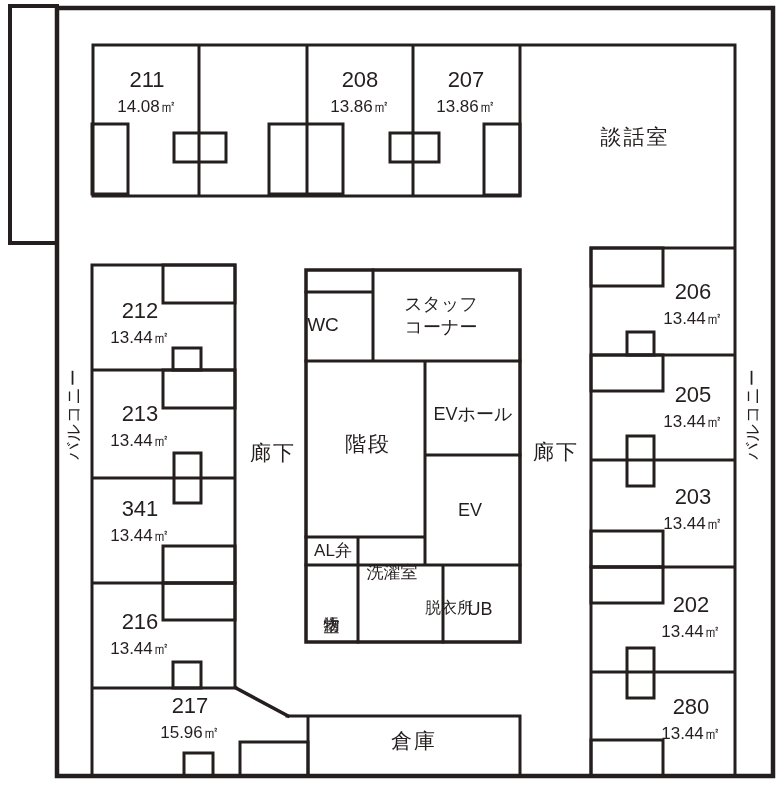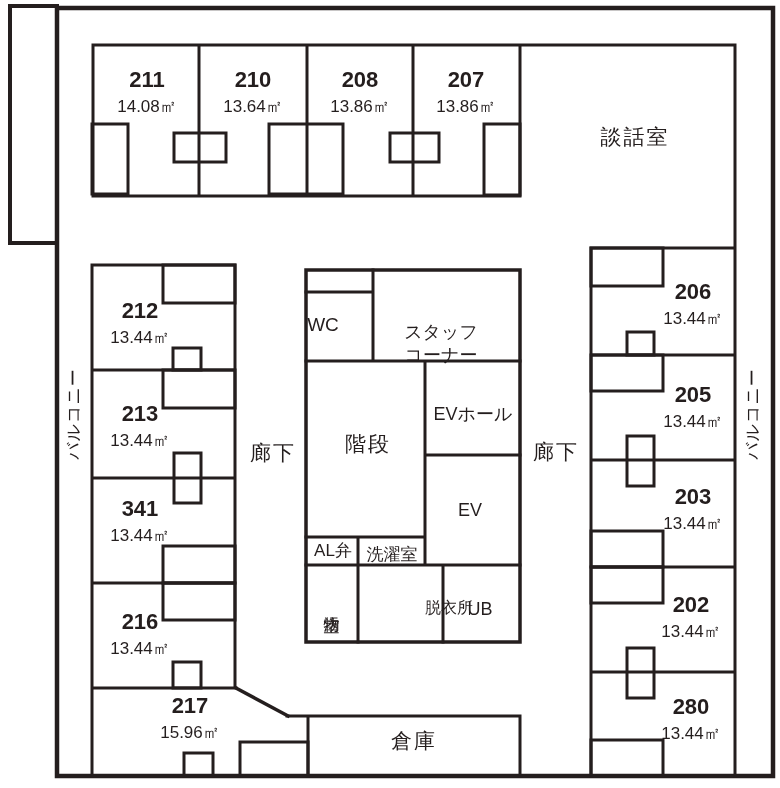--- a/index.html
+++ b/index.html
@@ -6,25 +6,25 @@
   .plan{
     position:relative;width:780px;height:788px;background:#ffffff;overflow:hidden;
     font-family:"Liberation Sans","DejaVu Sans",sans-serif;color:#241e1e;
   }
   .plan svg{position:absolute;left:0;top:0;}
   .lbl{
     position:absolute;transform:translate(-50%,-50%);
     text-align:center;color:#241e1e;line-height:1.12;white-space:pre-line;
     pointer-events:none;
   }
-  .room-num{display:block;font-size:22px;font-weight:700;text-align:center;}
+  .room-num{display:block;font-size:22px;font-weight:400;text-align:center;}
   .room-area{display:block;font-size:17px;font-weight:500;margin-top:4px;}
   .f-lounge{font-size:21px;letter-spacing:2px;text-align:center;}
   .f-wc{font-size:19px;}
-  .f-staff{font-size:18px;line-height:1.28;margin-top:28px;}
+  .f-staff{font-size:18px;line-height:1.28;}
   .f-stairs{font-size:21px;letter-spacing:2px;}
   .f-evhall{font-size:18px;}
   .f-ev{font-size:18px;}
   .f-al{font-size:17px;text-align:center;}
   .f-laundry{font-size:17px;}
   .f-soiled{font-size:16px;writing-mode:vertical-rl;text-orientation:upright;line-height:1.05;}
   .f-dressing{font-size:16px;margin-left:48px;}
   .f-ub{font-size:18px;}
   .f-storage{font-size:21px;letter-spacing:2px;}
   .f-corridor{font-size:21px;letter-spacing:2px;}
@@ -84,21 +84,20 @@
         <rect x="627" y="436" width="27" height="50"></rect>
         <rect x="591" y="531" width="72" height="36"></rect>
         <rect x="591" y="567" width="72" height="36"></rect>
         <rect x="627" y="648" width="27" height="50"></rect>
         <rect x="591" y="740" width="72" height="36"></rect>
       </g>
     </g>
   </svg>
 
   <div class="lbl" style="left:147px;top:92px"><span class="room-num">211</span><span class="room-area">14.08㎡</span></div>
-  <div class="lbl" style="left:253px;top:92px"><span class="room-num">210</span><span class="room-area">13.64㎡</span></div>
   <div class="lbl" style="left:360px;top:92px"><span class="room-num">208</span><span class="room-area">13.86㎡</span></div>
   <div class="lbl" style="left:466px;top:92px"><span class="room-num">207</span><span class="room-area">13.86㎡</span></div>
   <div class="lbl" style="left:140px;top:323px"><span class="room-num">212</span><span class="room-area">13.44㎡</span></div>
   <div class="lbl" style="left:140px;top:426px"><span class="room-num">213</span><span class="room-area">13.44㎡</span></div>
   <div class="lbl" style="left:140px;top:521px"><span class="room-num">341</span><span class="room-area">13.44㎡</span></div>
   <div class="lbl" style="left:140px;top:634px"><span class="room-num">216</span><span class="room-area">13.44㎡</span></div>
   <div class="lbl" style="left:190px;top:718px"><span class="room-num">217</span><span class="room-area">15.96㎡</span></div>
   <div class="lbl" style="left:693px;top:304px"><span class="room-num">206</span><span class="room-area">13.44㎡</span></div>
   <div class="lbl" style="left:693px;top:407px"><span class="room-num">205</span><span class="room-area">13.44㎡</span></div>
   <div class="lbl" style="left:693px;top:509px"><span class="room-num">203</span><span class="room-area">13.44㎡</span></div>
@@ -106,21 +105,21 @@
   <div class="lbl" style="left:691px;top:719px"><span class="room-num">280</span><span class="room-area">13.44㎡</span></div>
 
   <div class="lbl f-lounge" style="left:635px;top:137px">談話室</div>
   <div class="lbl f-wc" style="left:323px;top:325px">WC</div>
   <div class="lbl f-staff" style="left:441px;top:316px">スタッフ
 コーナー</div>
   <div class="lbl f-stairs" style="left:368px;top:444px">階段</div>
   <div class="lbl f-evhall" style="left:473px;top:414px">EVホール</div>
   <div class="lbl f-ev" style="left:470px;top:510px">EV</div>
   <div class="lbl f-al" style="left:333px;top:551px">AL弁</div>
-  <div class="lbl f-laundry" style="left:392px;top:555px">洗濯室</div>
+  <div class="lbl f-laundry" style="left:392px;top:573px">洗濯室</div>
   <div class="lbl f-soiled" style="left:331px;top:604px">汚物室</div>
   <div class="lbl f-dressing" style="left:401px;top:608px">脱衣所</div>
   <div class="lbl f-ub" style="left:480px;top:609px">UB</div>
   <div class="lbl f-storage" style="left:414px;top:741px">倉庫</div>
   <div class="lbl f-corridor" style="left:273px;top:453px">廊下</div>
   <div class="lbl f-corridor" style="left:556px;top:452px">廊下</div>
   <div class="lbl f-balcony" style="left:74px;top:414px">バルコニー</div>
   <div class="lbl f-balcony" style="left:753px;top:414px">バルコニー</div>
 
 </div>

